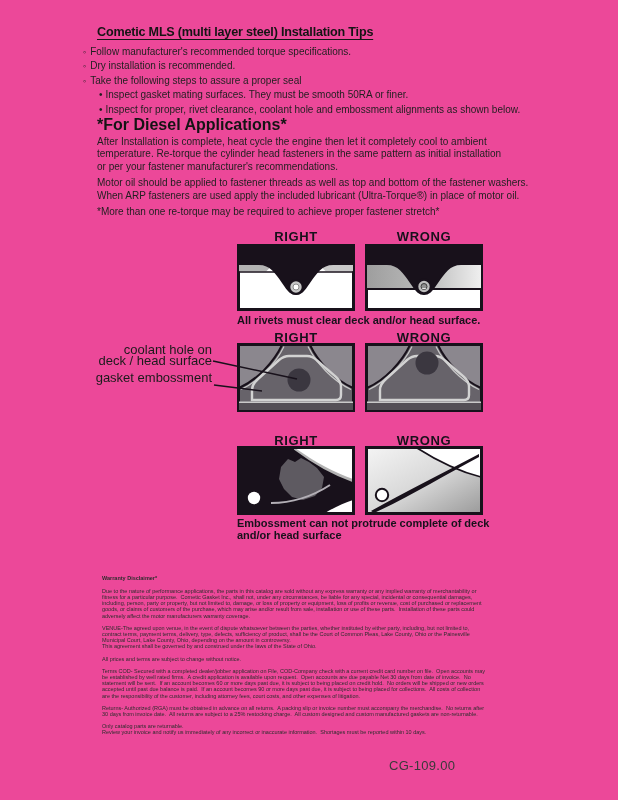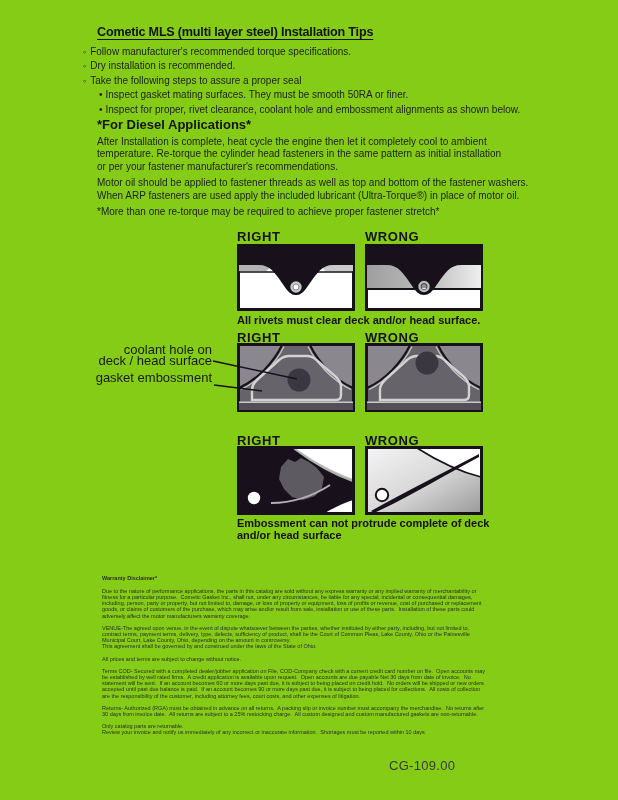--- a/index.html
+++ b/index.html
@@ -1,33 +1,33 @@
 <!DOCTYPE html>
 <html><head>
 <meta charset="utf-8">
 <style>
   html,body{margin:0;padding:0;background:#ffffff;}
   .page{
-    position:relative;width:618px;height:800px;background:#84cc16;overflow:hidden;
+    position:relative;width:618px;height:800px;background:#ec4899;overflow:hidden;
     font-family:"Liberation Sans",sans-serif;color:#1f1f1f;
   }
   .title{
     position:absolute;left:97px;top:25px;margin:0;
     font-size:12.6px;font-weight:bold;letter-spacing:-0.2px;
     text-decoration:underline;text-underline-offset:3px;color:#141414;
   }
   .tips{position:absolute;left:83px;top:45px;font-size:10px;line-height:14.4px;}
   .trow{display:flex;align-items:baseline;}
   .trow .glyph{flex:0 0 auto;margin-right:4px;font-size:9px;}
   .trow.sub{margin-left:16px;}
   .trow.sub .glyph{font-size:10px;margin-right:3px;}
   .diesel{position:absolute;left:97px;top:119px;width:450px;font-size:10px;line-height:12.7px;}
-  .diesel h2{margin:0 0 4px 0;font-size:13px;font-weight:bold;color:#141414;}
+  .diesel h2{margin:0 0 4px 0;font-size:16px;font-weight:bold;color:#141414;}
   .diesel p{margin:0 0 3.5px 0;white-space:pre-wrap;}
-  .dlabel{position:absolute;width:118px;font-size:13px;font-weight:bold;
+  .dlabel{position:absolute;width:118px;text-align:center;font-size:13px;font-weight:bold;
           letter-spacing:0.6px;color:#18111b;}
   .fig{position:absolute;display:block;}
   .caption{position:absolute;font-size:11px;font-weight:bold;line-height:12px;
            white-space:pre-wrap;color:#18111b;}
   .anno{position:absolute;text-align:right;font-size:13px;line-height:11px;
         white-space:pre-wrap;color:#1b1b1b;}
   .overlay{position:absolute;left:0;top:0;pointer-events:none;}
   .legal{position:absolute;left:102px;top:575px;width:438px;
          font-size:5.5px;line-height:6.2px;color:#2d2d2d;}
   .legal p{margin:0 0 6px 0;white-space:pre-wrap;}

